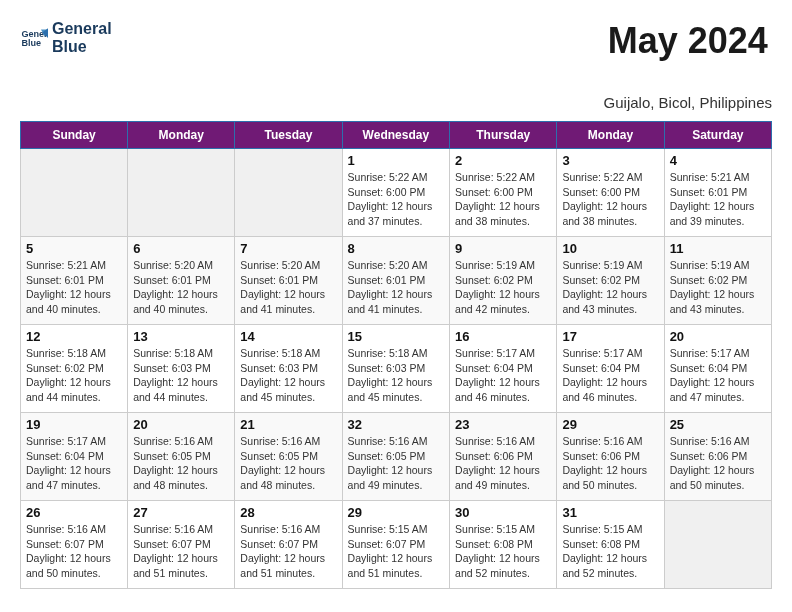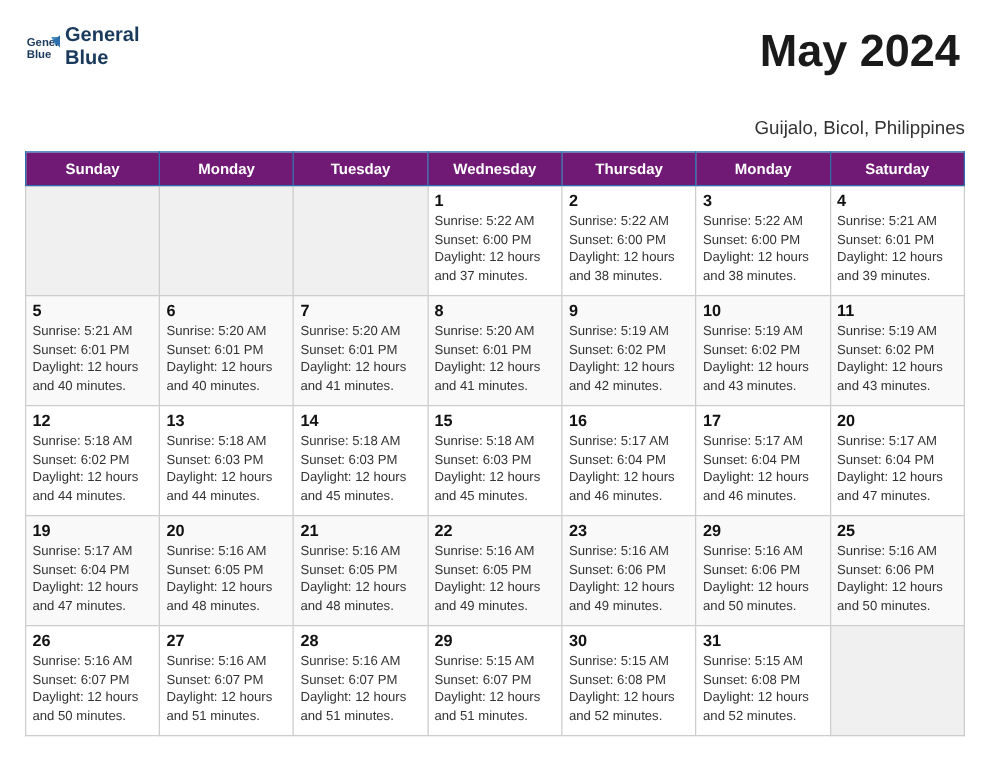--- a/index.html
+++ b/index.html
@@ -265,21 +265,21 @@
 and 48 minutes.</div>
         </td>
         <td>
           <span class="day-number">21</span>
           <div class="day-detail" style="white-space: pre-line;">Sunrise: 5:16 AM
 Sunset: 6:05 PM
 Daylight: 12 hours
 and 48 minutes.</div>
         </td>
         <td>
-          <span class="day-number">22</span>
+          <span class="day-number">32</span>
           <div class="day-detail" style="white-space: pre-line;">Sunrise: 5:16 AM
 Sunset: 6:05 PM
 Daylight: 12 hours
 and 49 minutes.</div>
         </td>
         <td>
           <span class="day-number">23</span>
           <div class="day-detail" style="white-space: pre-line;">Sunrise: 5:16 AM
 Sunset: 6:06 PM
 Daylight: 12 hours

